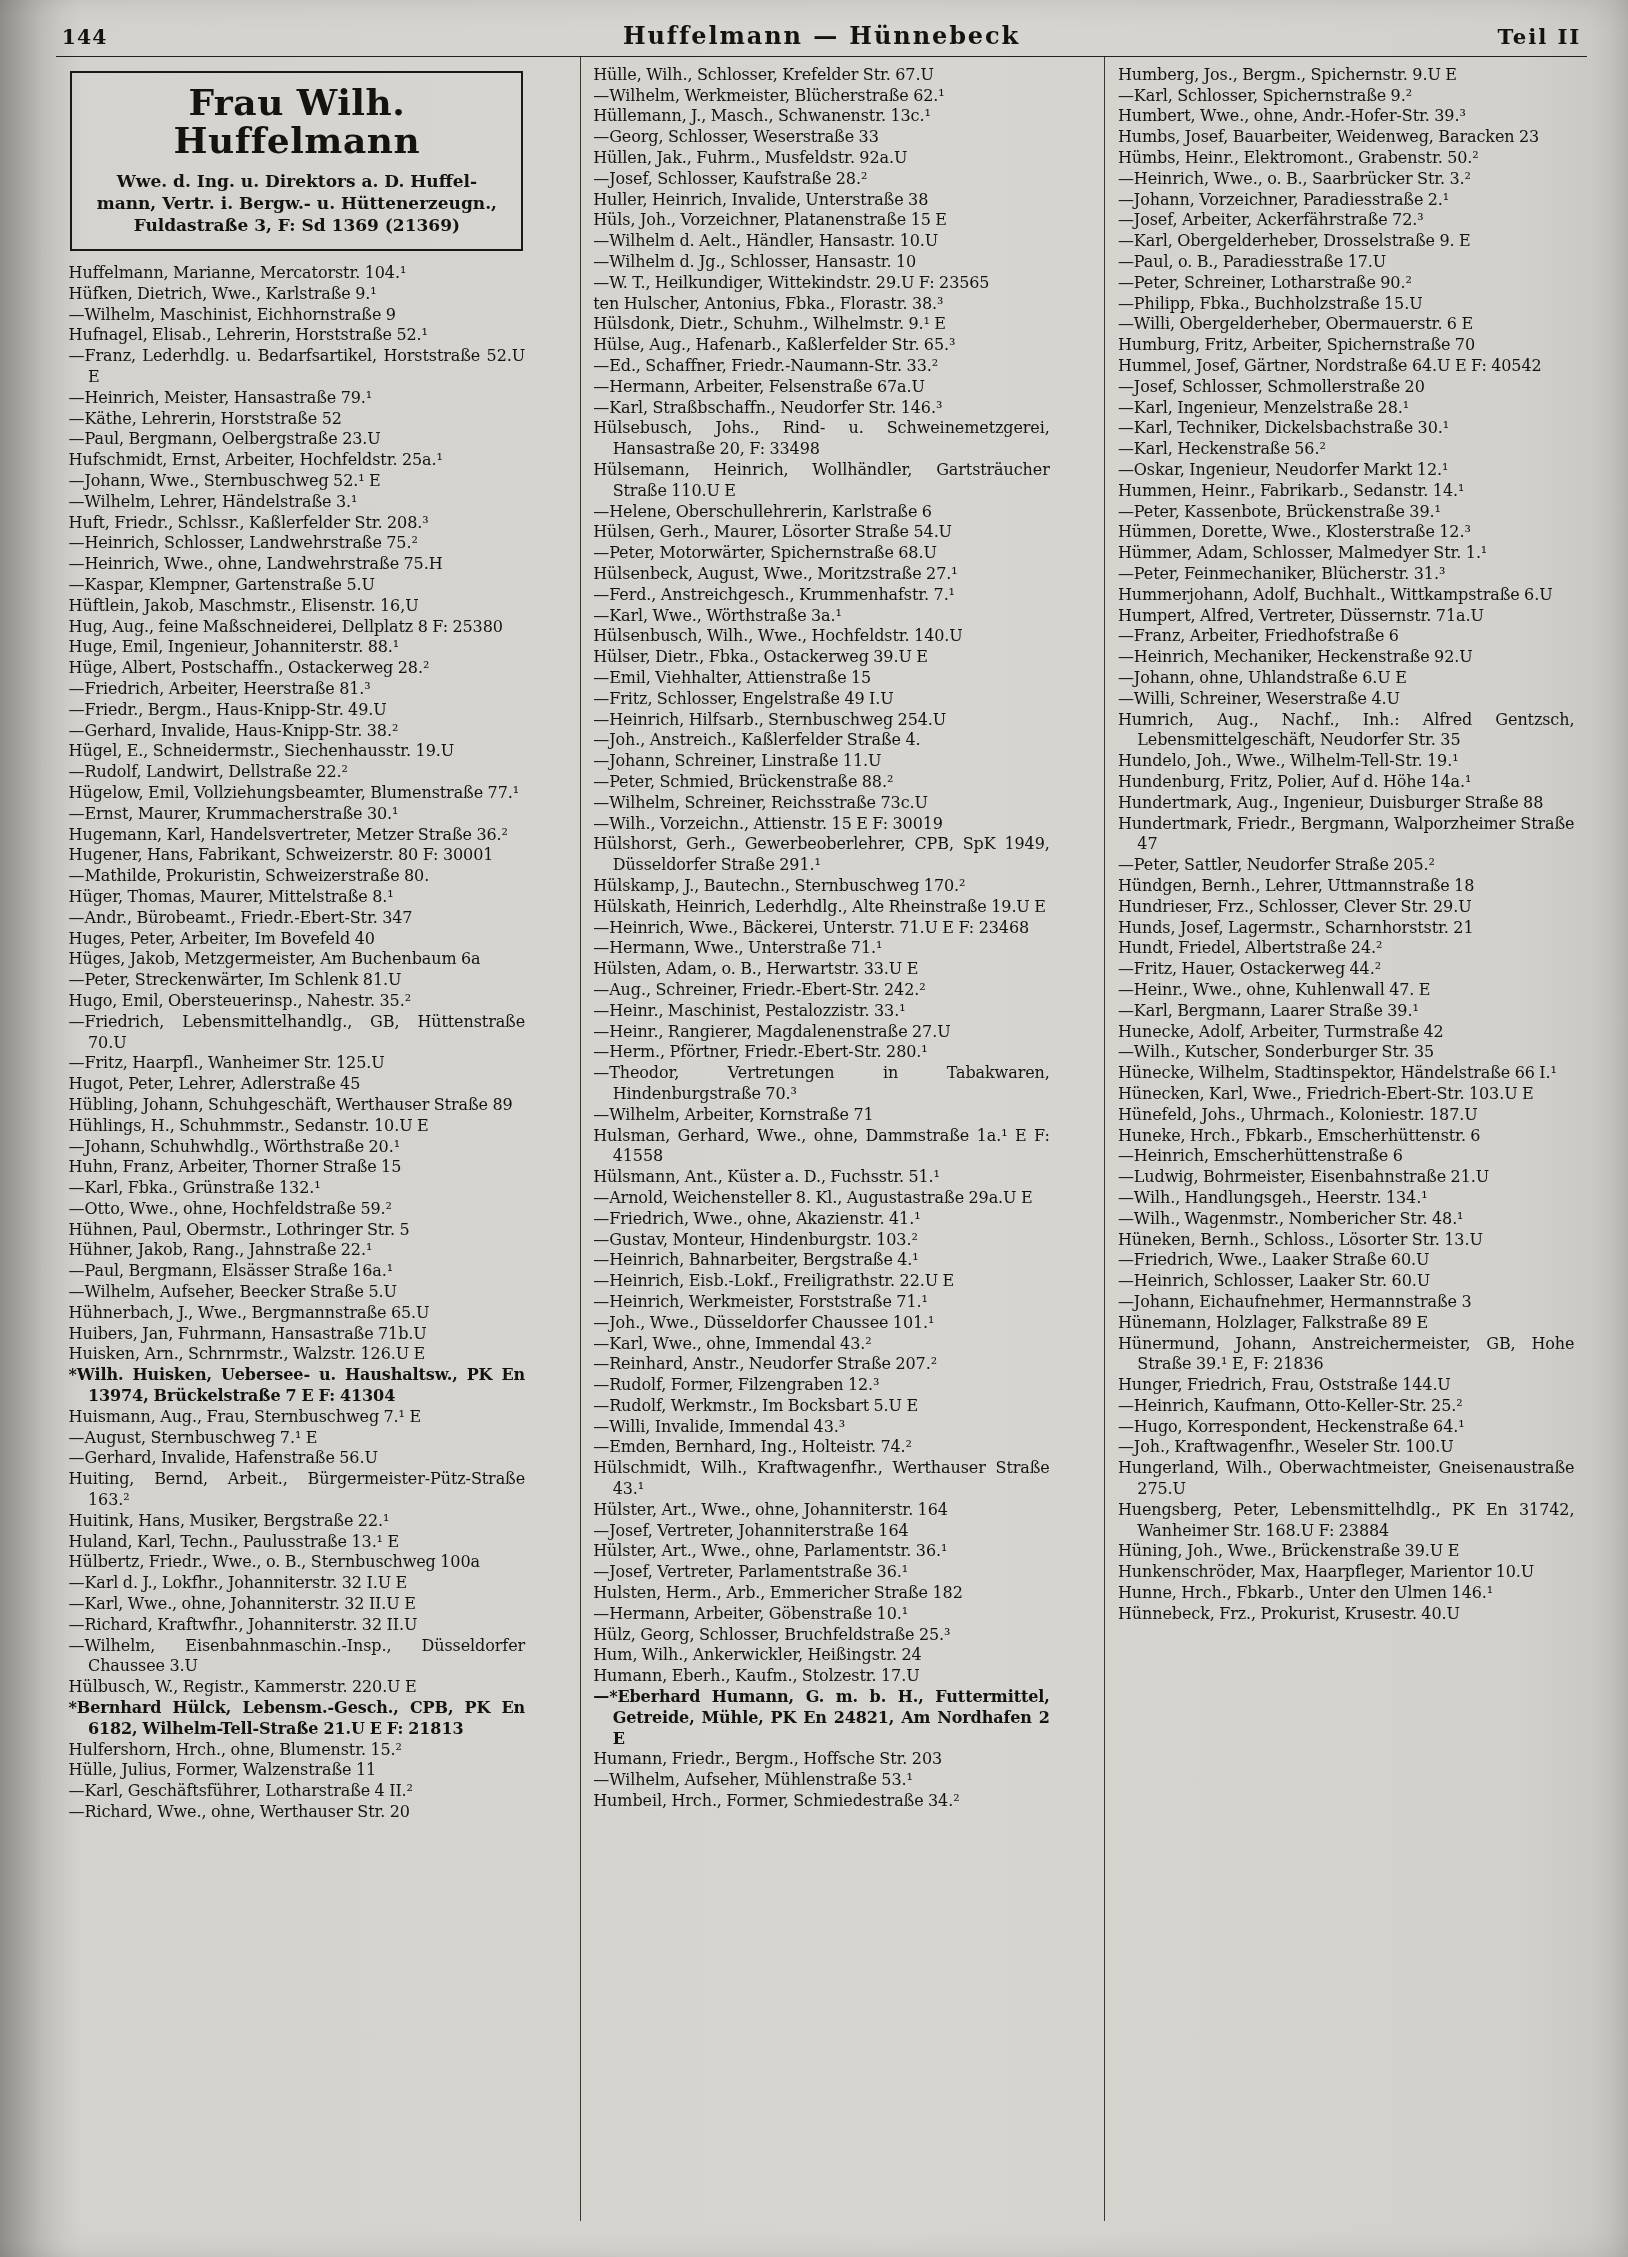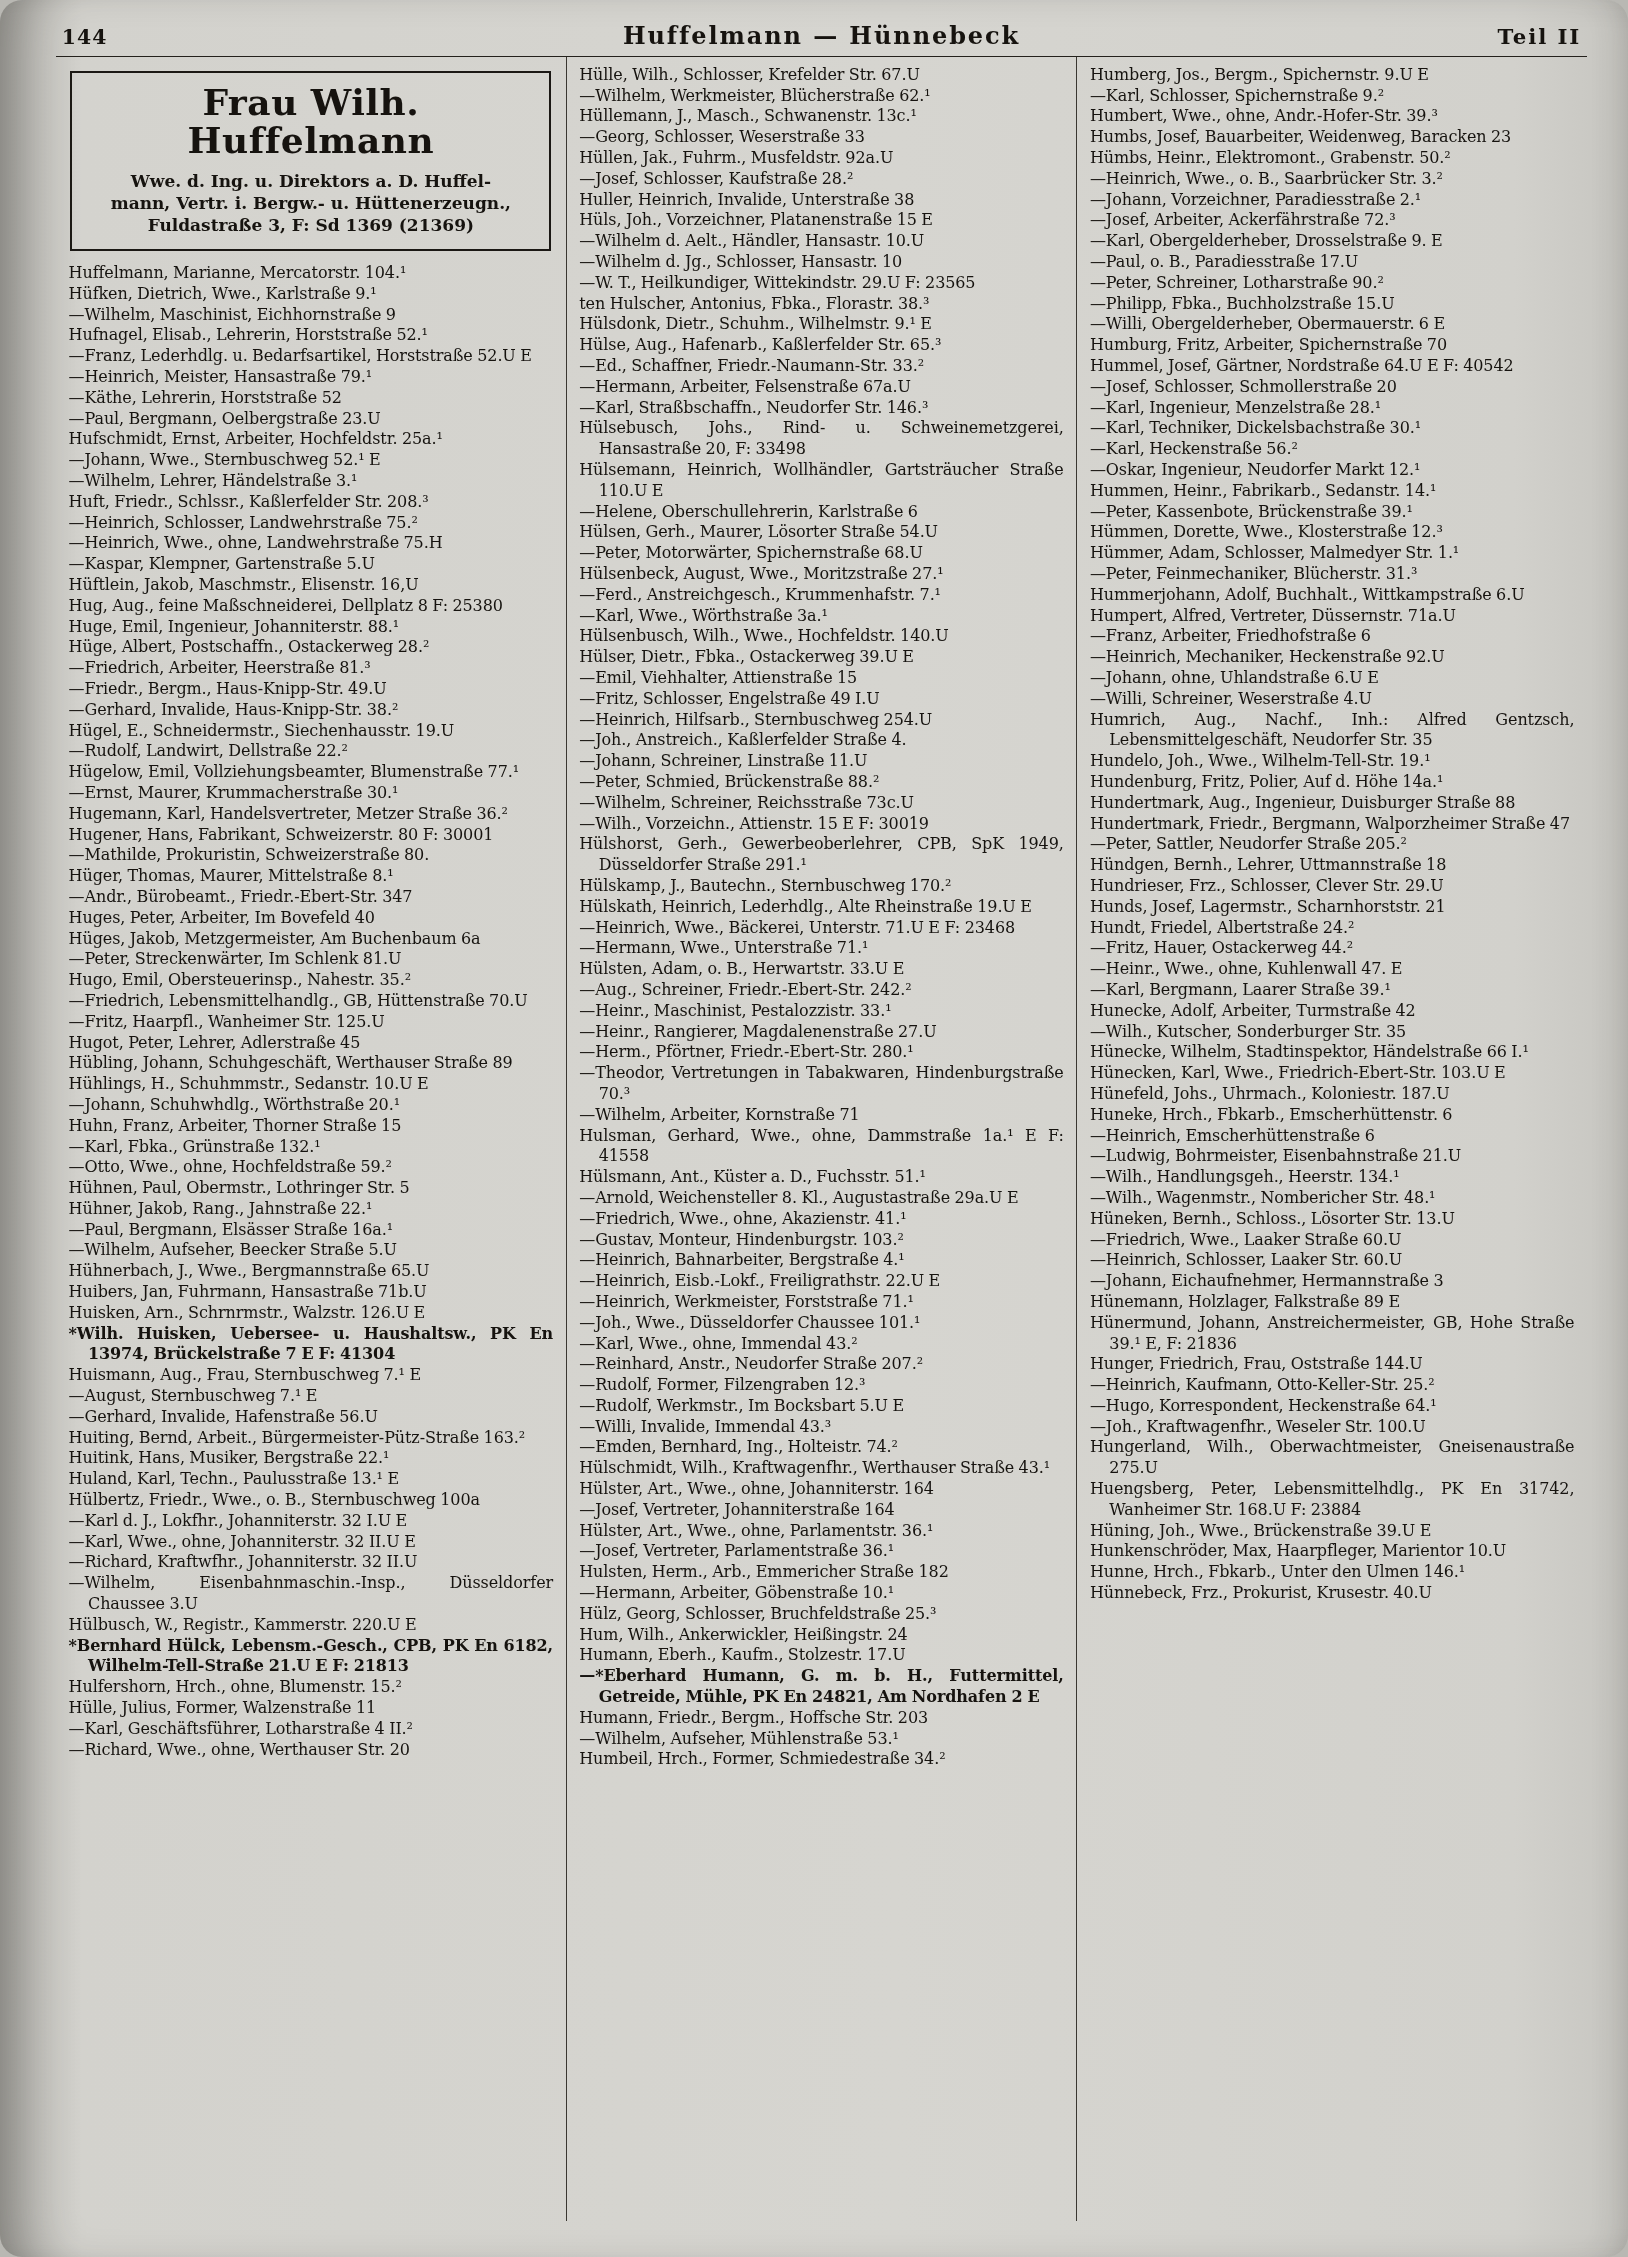--- a/index.html
+++ b/index.html
@@ -9,34 +9,34 @@
     font-family:"DejaVu Serif","Liberation Serif",serif;
     color:#16130f;
   }
   .sheet{
     box-sizing:border-box;
     width:1628px;height:2257px;
     padding:21.3px 41px 13.6px 56px;
     background:linear-gradient(90deg,#c0bfba 0%,#d3d2cd 5%,#d6d5d0 55%,#d2d1cc 93%,#c6c5c0 100%);
     box-shadow:inset 53px 0 58px -37px rgba(40,38,34,.45), inset -24px 0 39px -29px rgba(40,38,34,.30);
     overflow:hidden;
-    border-radius:22px;
   }
   header.pagehead{
     display:grid;grid-template-columns:1fr auto 1fr;align-items:baseline;
     font-weight:bold;
     border-bottom:1.9px solid #24211c;
     padding:0 5.8px 5.8px 5.8px;
   }
   .pagenum{font-size:20.4px;justify-self:start;letter-spacing:1px;}
   .runtitle{font-size:24px;justify-self:center;letter-spacing:1.9px;}
   .partlbl{font-size:21.3px;justify-self:end;letter-spacing:1.9px;}
   main.columns{
     display:flex;align-items:stretch;
     height:2164px;
+    gap:42px;
   }
   section.col{
     flex:1 1 0;min-width:0;
     padding:7.8px 12.6px 0 12.6px;
     overflow:hidden;
   }
   section.col + section.col{border-left:1.5px solid #3a3731;}
   .adbox{
     border:2.9px solid #1b1814;
     margin:5.8px 1.9px 11.6px 1.9px;

